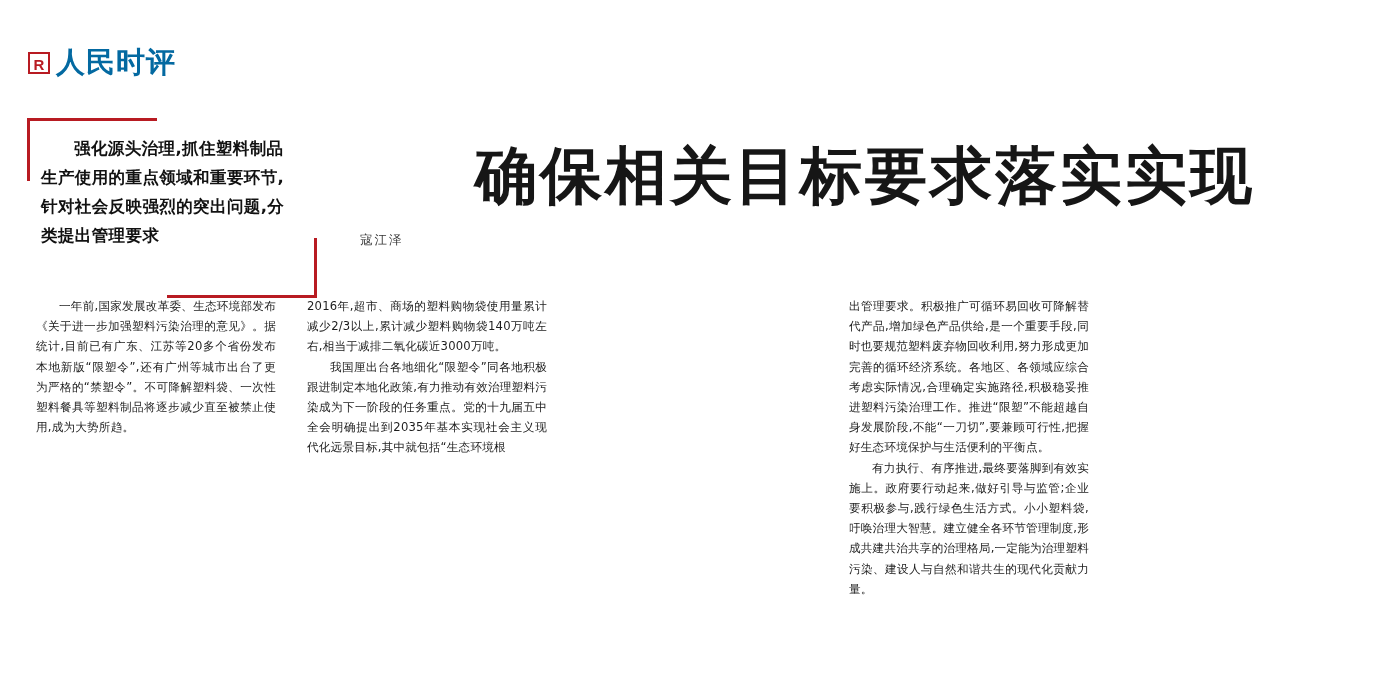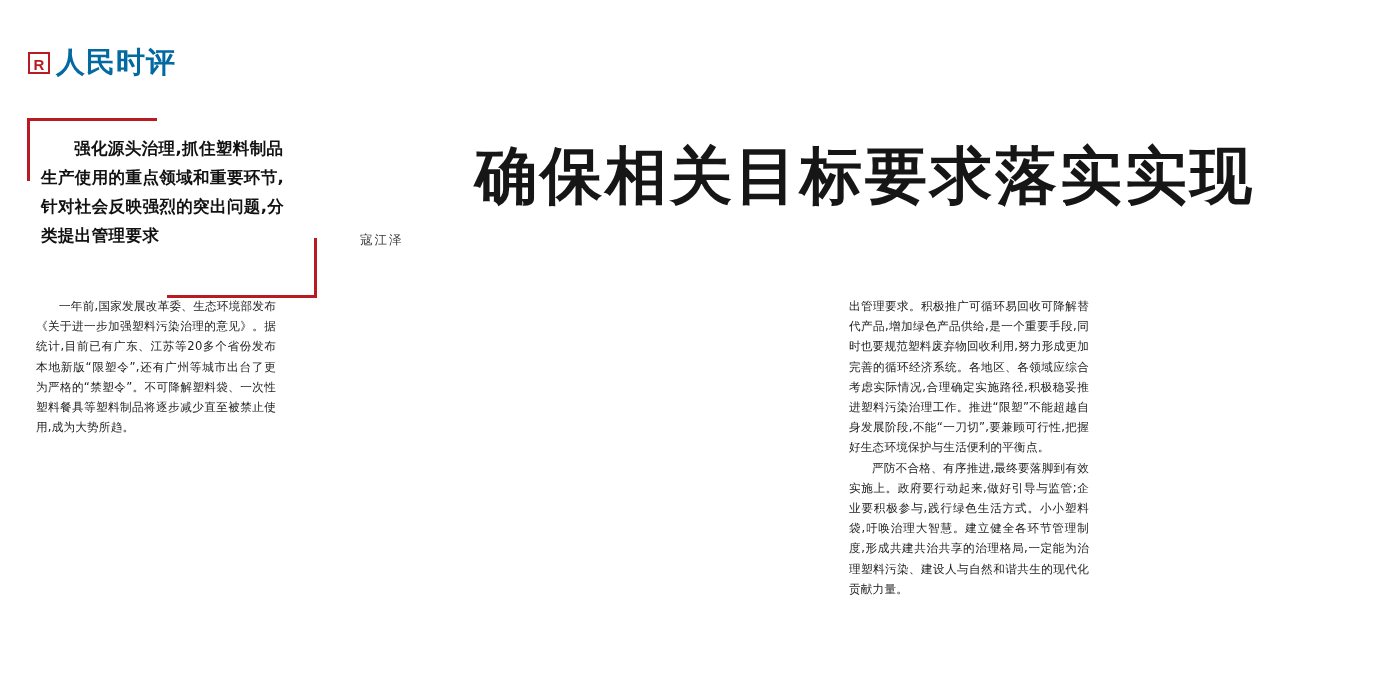--- a/index.html
+++ b/index.html
@@ -178,22 +178,24 @@
   </div>
 
   <div class="headline">确保相关目标要求落实实现</div>
   <div class="byline">寇江泽</div>
 
   <div class="columns">
     <div class="col col-1">
       <p>一年前,国家发展改革委、生态环境部发布《关于进一步加强塑料污染治理的意见》。据统计,目前已有广东、江苏等20多个省份发布本地新版“限塑令”,还有广州等城市出台了更为严格的“禁塑令”。不可降解塑料袋、一次性塑料餐具等塑料制品将逐步减少直至被禁止使用,成为大势所趋。</p>
     </div>
     <div class="col col-2">
+      <p class="no-indent">2016年,超市、商场的塑料购物袋使用量累计减少2/3以上,累计减少塑料购物袋140万吨左右,相当于减排二氧化碳近3000万吨。</p>
+      <p>我国厘出台各地细化“限塑令”同各地积极跟进制定本地化政策,有力推动有效治理塑料污染成为下一阶段的任务重点。党的十九届五中全会明确提出到2035年基本实现社会主义现代化远景目标,其中就包括“生态环境根</p>
     </div>
     <div class="col col-3">
     </div>
     <div class="col col-4">
       <p class="no-indent">出管理要求。积极推广可循环易回收可降解替代产品,增加绿色产品供给,是一个重要手段,同时也要规范塑料废弃物回收利用,努力形成更加完善的循环经济系统。各地区、各领域应综合考虑实际情况,合理确定实施路径,积极稳妥推进塑料污染治理工作。推进“限塑”不能超越自身发展阶段,不能“一刀切”,要兼顾可行性,把握好生态环境保护与生活便利的平衡点。</p>
-      <p>严防不合格、有序推进,最终要落脚到有效实施上。政府要行动起来,做好引导与监管;企业要积极参与,践行绿色生活方式。小小塑料袋,吁唤治理大智慧。建立健全各环节管理制度,形成共建共治共享的治理格局,一定能为治理塑料污染、建设人与自然和谐共生的现代化贡献力量。</p>
+      <p>有力执行、有序推进,最终要落脚到有效实施上。政府要行动起来,做好引导与监管;企业要积极参与,践行绿色生活方式。小小塑料袋,吁唤治理大智慧。建立健全各环节管理制度,形成共建共治共享的治理格局,一定能为治理塑料污染、建设人与自然和谐共生的现代化贡献力量。</p>
     </div>
   </div>
 
 </div>
 
 </body></html>

